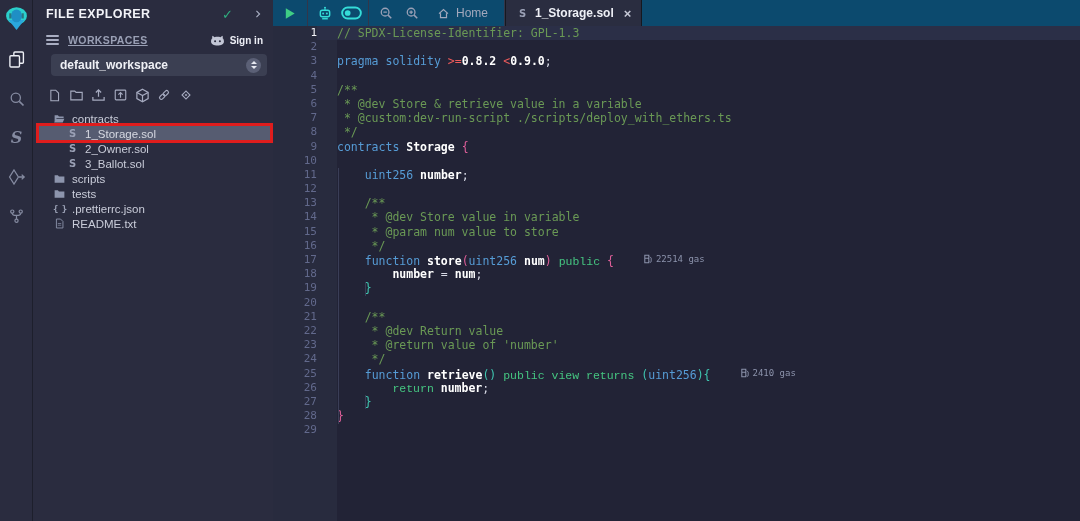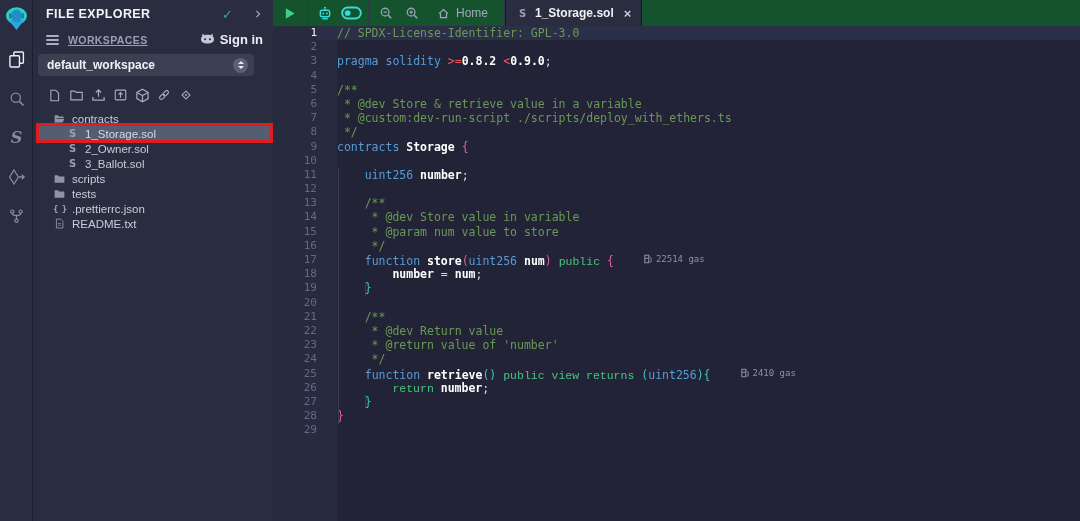--- a/index.html
+++ b/index.html
@@ -21,23 +21,23 @@
   
   .panel{position:absolute;left:33px;top:0;width:240px;height:521px;background:#2a2c3f;z-index:2;}
   .panel-header{position:absolute;left:13px;right:10px;top:5px;height:18px;display:flex;align-items:center;}
   .panel-title{flex:1;color:#f2f3f8;font-size:12.5px;font-weight:bold;letter-spacing:.4px;}
   .hdr-check{color:#2fae7f;font-size:13px;margin-right:20px;}
   .hdr-chev{color:#aab0c4;}
   .ws-row{position:absolute;left:13px;right:10px;top:31px;height:17px;display:flex;align-items:center;}
   .burger{display:inline-block;margin-right:9px;}
   .burger i{display:block;width:13px;height:2px;background:#a9aec2;margin:2px 0;border-radius:1px;}
   .ws-label{flex:1;color:#9aa0b5;font-size:10.5px;font-weight:bold;letter-spacing:.4px;text-decoration:underline;}
-  .signin{display:flex;align-items:flex-start;gap:5px;color:#eceef5;font-size:13px;font-weight:bold;cursor:pointer;}
+  .signin{display:flex;align-items:flex-end;gap:5px;color:#eceef5;font-size:10px;font-weight:bold;cursor:pointer;}
   .signin .ic{color:#c3c7d6;}
-  .dropdown{position:absolute;left:5px;top:54px;width:216px;height:22px;background:#3b3f52;
+  .dropdown{position:absolute;left:18px;top:54px;width:216px;height:22px;background:#3b3f52;
             border-radius:4px;display:flex;align-items:center;padding:0 6px 0 9px;box-sizing:border-box;cursor:pointer;}
   .dropdown-text{flex:1;color:#f0f1f6;font-size:12px;font-weight:bold;}
   .dd-circle{width:15px;height:15px;border-radius:50%;background:#5b6076;display:flex;flex-direction:column;
              align-items:center;justify-content:center;gap:2px;}
   .dd-circle i{display:block;width:0;height:0;border-left:3px solid transparent;border-right:3px solid transparent;}
   .dd-up{border-bottom:3.5px solid #e8eaf2;}
   .dd-down{border-top:3.5px solid #e8eaf2;}
   .ftoolbar{position:absolute;left:13px;top:87px;display:flex;gap:6px;color:#a6abc0;}
   .ftoolbar .ic{width:16px;height:16px;cursor:pointer;}
 
@@ -48,21 +48,21 @@
   .trow .ic{color:#8d95ad;width:13px;height:13px;flex:0 0 13px;}
   .trow.lvl1{padding-left:33px;}
   .trow.selected{background:#565c71;color:#d6d9e2;width:234px;margin-left:5px;padding-left:28px;}
   .solglyph{font:bold 10px "DejaVu Sans",sans-serif;color:#9aa0b5;width:13px;text-align:center;}
   .jsonglyph{font:bold 9px "DejaVu Sans Mono",monospace;color:#9aa0b5;width:13px;text-align:center;letter-spacing:-1px;}
   .red-box{position:absolute;left:3px;top:123px;width:237px;height:20px;border:3px solid #df1d1d;
            box-sizing:border-box;pointer-events:none;z-index:5;}
 
   
   .main{position:absolute;left:273px;top:0;width:807px;height:521px;background:#222336;}
-  .topbar{position:absolute;left:0;top:0;width:100%;height:26px;background:#14532d;display:flex;align-items:stretch;}
+  .topbar{position:absolute;left:0;top:0;width:100%;height:26px;background:#0c4a6e;display:flex;align-items:stretch;}
   .tb-group{display:flex;align-items:center;padding:0 4px;border-right:1px solid #32364a;}
   .tb-btn{width:26px;height:26px;display:flex;align-items:center;justify-content:center;
           color:#9aa0b6;cursor:pointer;}
   .run-green{color:#3fce85;}
   .cyan{color:#35dcd8;}
   .home-tab{display:flex;align-items:center;gap:6px;color:#a3a8bc;font-size:12px;padding:0 12px;cursor:pointer;}
   .tabs{display:flex;align-items:stretch;}
   .tab{display:flex;align-items:center;gap:6px;padding:0 10px;font-size:12px;cursor:pointer;
        border-right:1px solid #16181f;border-left:1px solid #16181f;color:#9aa0b6;}
   .tab.active{background:#2a2d40;color:#eef0f6;font-weight:bold;}
@@ -390,21 +390,21 @@
           <div class="gn">25</div>
           <div class="gn">26</div>
           <div class="gn">27</div>
           <div class="gn">28</div>
           <div class="gn">29</div>
         </div>
       <div class="codewrap">
         <div class="guide g-contract"></div>
         <div class="guide g-fn1"></div>
         <div class="guide g-fn2"></div>
-      <div class="cl cur"><span class="tk-cm">// SPDX-License-Identifier: GPL-3.0</span></div>
+      <div class="cl cur"><span class="tk-cm">// SPDX-License-Identifier: GPL-1.3</span></div>
           <div class="cl"></div>
           <div class="cl"><span class="tk-kw">pragma solidity </span><span class="tk-op">&gt;=</span><span class="tk-id">0.8.2</span><span class="tk-pl"> </span><span class="tk-op">&lt;</span><span class="tk-id">0.9.0</span><span class="tk-pl">;</span></div>
           <div class="cl"></div>
           <div class="cl"><span class="tk-cm">/**</span></div>
           <div class="cl"><span class="tk-cm"> * @dev Store &amp; retrieve value in a variable</span></div>
           <div class="cl"><span class="tk-cm"> * @custom:dev-run-script ./scripts/deploy_with_ethers.ts</span></div>
           <div class="cl"><span class="tk-cm"> */</span></div>
           <div class="cl"><span class="tk-kw">contracts </span><span class="tk-id">Storage </span><span class="tk-pk">{</span></div>
           <div class="cl"></div>
           <div class="cl"><span class="tk-pl">    </span><span class="tk-kw">uint256</span><span class="tk-pl"> </span><span class="tk-id">number</span><span class="tk-pl">;</span></div>

